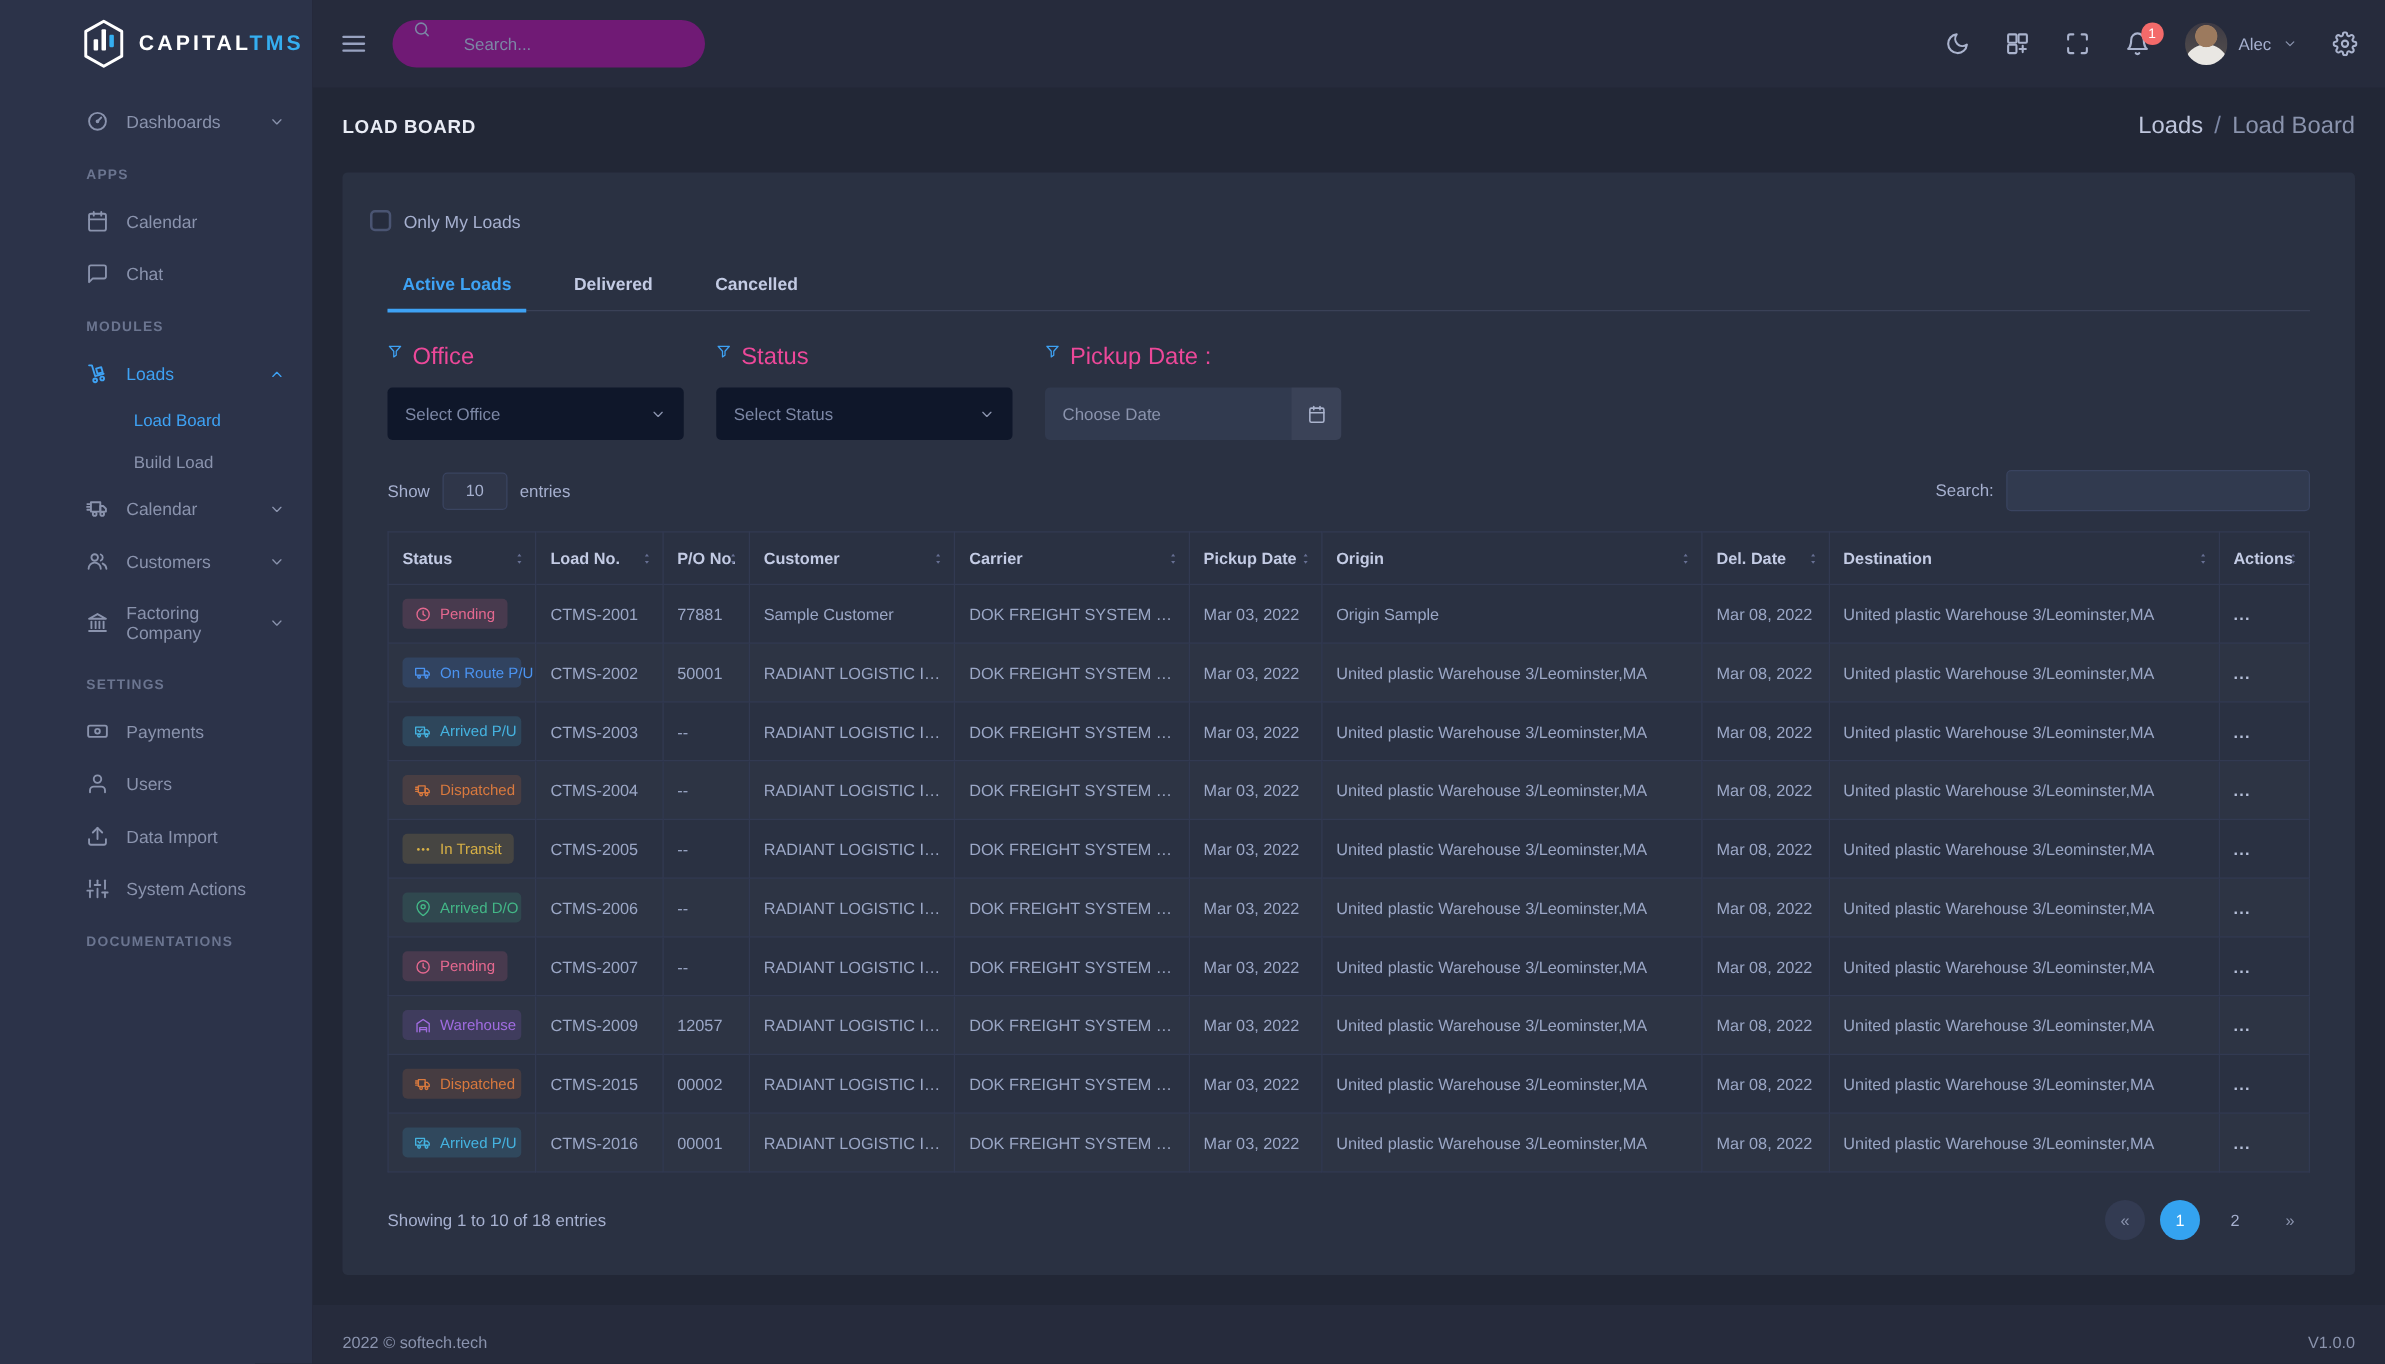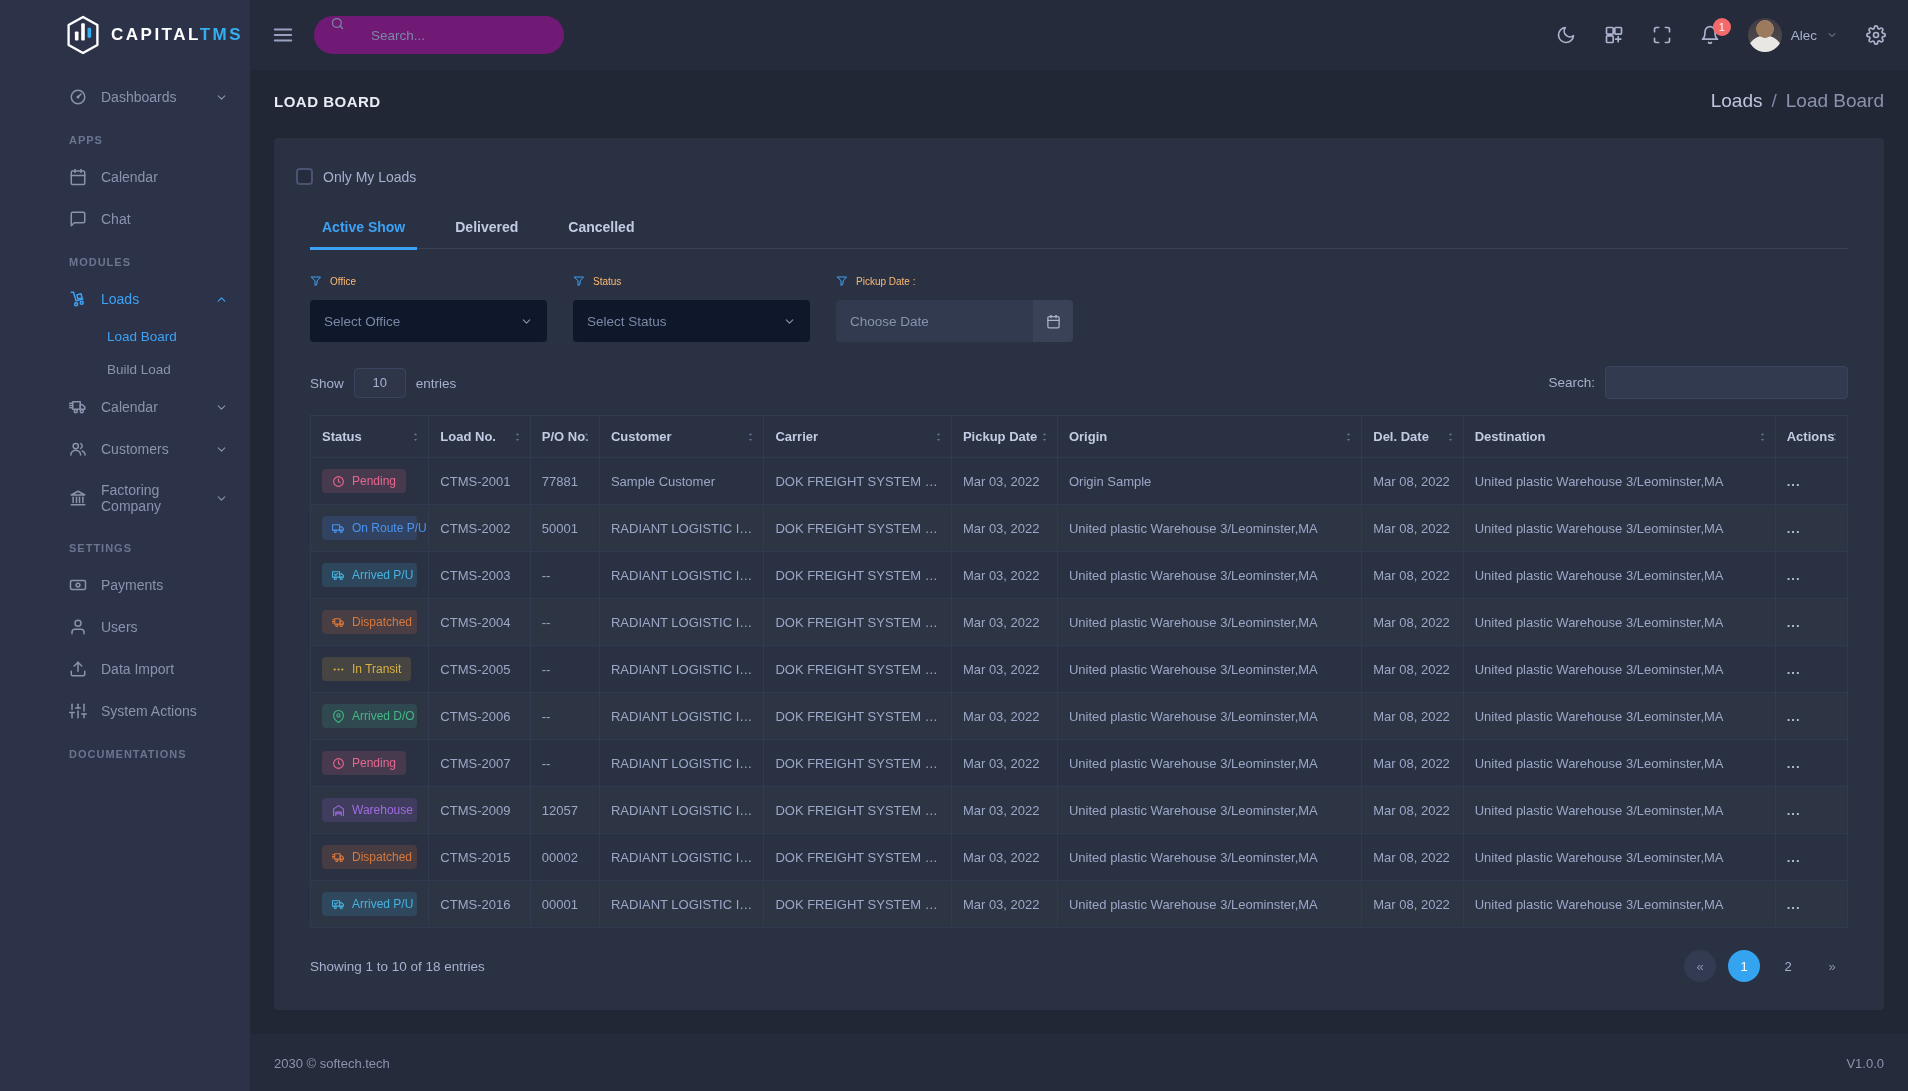--- a/index.html
+++ b/index.html
@@ -55,21 +55,21 @@
   .checkbox-row { display:flex; align-items:center; gap:10px; color:#a6b0cf; font-size:14px; margin:6px 0 24px; cursor:pointer; width:max-content; }
   .cb { width:17px; height:17px; border:2px solid #4a5472; border-radius:4px; background:#262c3d; flex:none; }
 
   .inner { margin:0 14px; }
   .tabs { display:flex; gap:26px; border-bottom:1px solid #3a4157; }
   .tab { padding:10px 12px 12px; font-size:14px; font-weight:bold; color:#c3cbe4; cursor:pointer; border-bottom:3px solid transparent; margin-bottom:-2px; }
   .tab.active { color:#3ea2f4; border-bottom-color:#3ea2f4; }
 
   .filters { display:flex; gap:26px; margin-top:26px; }
   .filter { width:237px; }
-  .filter-label { display:flex; align-items:flex-end; gap:8px; color:#fdba74; font-size:10px; margin-bottom:13px; }
+  .filter-label { display:flex; align-items:flex-start; gap:8px; color:#ec4899; font-size:19px; margin-bottom:13px; }
   .filter-label svg { width:12px; height:12px; color:#3ea2f4; }
   .select { height:42px; background:#0f172a; border-radius:4px; display:flex; align-items:center; justify-content:space-between; padding:0 14px; color:#7c87a5; font-size:13.5px; cursor:pointer; }
   .select svg { width:13px; height:13px; color:#8a93ad; }
   .dategroup { display:flex; }
   .dateinput { flex:1; min-width:0; height:42px; background:#313a4f; border:none; border-radius:4px 0 0 4px; padding:0 14px; color:#a6b0cf; font-size:13.5px; outline:none; font-family:inherit; }
   .dateinput::placeholder { color:#8a93ad; }
   .datebtn { width:40px; height:42px; border:none; background:#3a4257; border-radius:0 4px 4px 0; display:flex; align-items:center; justify-content:center; color:#aab3cd; cursor:pointer; }
   .datebtn svg { width:15px; height:15px; }
 
   .controls { display:flex; justify-content:space-between; align-items:center; margin:24px 0 16px; color:#a6b0cf; font-size:13.5px; }
@@ -356,21 +356,21 @@
     </div>
 
     <section class="card">
       <label class="checkbox-row">
         <span class="cb"></span>
         <span>Only My Loads</span>
       </label>
 
       <div class="inner">
         <div class="tabs">
-            <div class="tab active">Active Show</div>
+            <div class="tab active">Active Loads</div>
             <div class="tab">Delivered</div>
             <div class="tab">Cancelled</div>
           </div>
 
         <div class="filters">
           <div class="filter">
             <div class="filter-label">
               <span style="display:flex;">
                   <svg class="" viewBox="0 0 24 24" fill="none" stroke="currentColor" stroke-width="2" stroke-linecap="round" stroke-linejoin="round">
                     <path d="M3 4h18l-7 8v6.5L10 21v-9z"></path>
@@ -734,18 +734,18 @@
               <div class="page-btn prev">«</div>
               <div class="page-btn active">1</div>
               <div class="page-btn plain">2</div>
               <div class="page-btn">»</div>
             </div>
         </div>
       </div>
     </section>
 
     <footer class="appfooter">
-      <span>2030 © softech.tech</span>
+      <span>2022 © softech.tech</span>
       <span>V1.0.0</span>
     </footer>
 
   </div>
 </div>
 
 </body></html>

